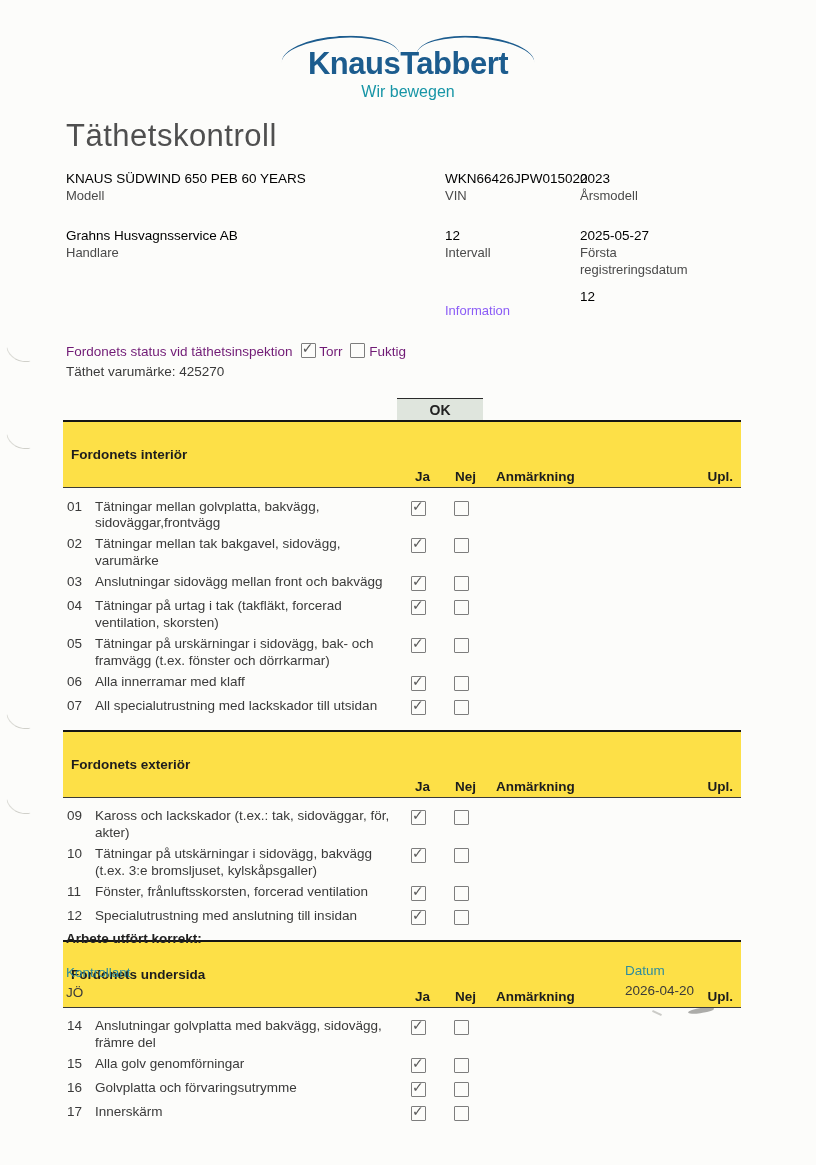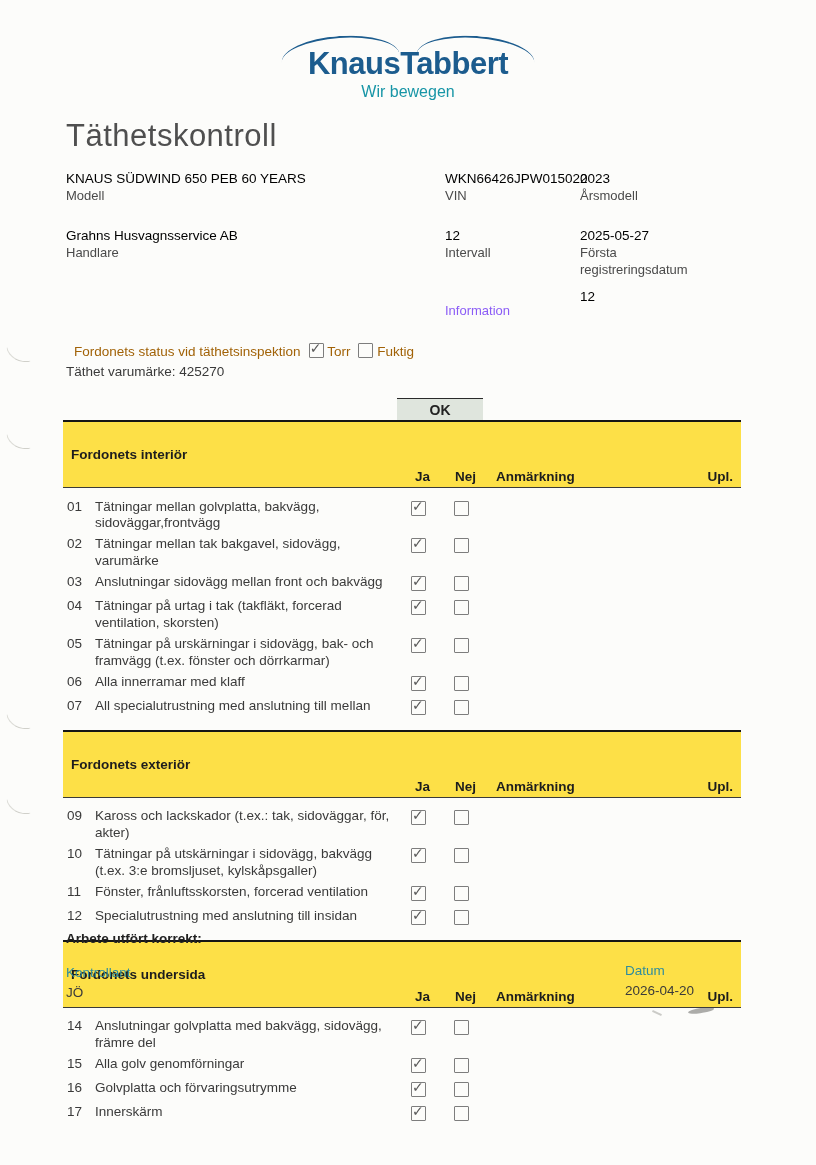--- a/index.html
+++ b/index.html
@@ -24,21 +24,21 @@
   .doc-title{position:absolute;left:66px;top:118px;font-size:31px;color:#4f4f4f;letter-spacing:0.5px;}
   .field .value{font-size:13.5px;color:#000000;line-height:1.35;}
   .field .label{font-size:13px;color:#4a4a4a;line-height:1.3;}
   .field .label.teal{color:#8b5cf6;}
   .col-left{position:absolute;left:66px;top:170px;width:360px;}
   .col-mid{position:absolute;left:445px;top:170px;width:140px;}
   .col-right{position:absolute;left:580px;top:170px;width:150px;}
   .field{margin-bottom:19px;}
   .col-mid .spacer-info{margin-top:41px;}
   
-  .status-line{position:absolute;left:74px;top:343px;font-size:13.5px;color:#a16207;}
+  .status-line{position:absolute;left:66px;top:343px;font-size:13.5px;color:#701a75;}
   .status-line .opt{margin-left:8px;}
   .seal-line{position:absolute;left:66px;top:364px;font-size:13.5px;color:#3a3a3a;}
   .cb{display:inline-block;width:13px;height:13px;border:1.4px solid #7d7d7d;background:#fcfcfa;
       vertical-align:-2px;position:relative;border-radius:1px;}
   .cb.checked::after{content:"\2713";position:absolute;left:0px;top:-4px;font-size:14px;color:#5a5a5a;}
   
   .table-wrap{position:absolute;left:63px;top:398px;width:678px;}
   .ok-line{margin-left:334px;width:86px;border-top:1.6px solid #2a2a2a;}
   .ok-box{margin-left:334px;width:86px;background:#dfe5dd;text-align:center;
           font-weight:bold;font-size:14px;color:#222;padding:3px 0 2px;}
@@ -199,21 +199,21 @@
     <div class="num">06</div>
     <div class="desc">Alla innerramar med klaff</div>
     <div class="cbcell"><span class="cb checked"></span></div>
     <div class="cbcell"><span class="cb"></span></div>
     <div></div>
     <div></div>
   </div>
 
   <div class="trow">
     <div class="num">07</div>
-    <div class="desc">All specialutrustning med anslutning till mellan</div>
+    <div class="desc">All specialutrustning med lackskador till utsidan</div>
     <div class="cbcell"><span class="cb checked"></span></div>
     <div class="cbcell"><span class="cb"></span></div>
     <div></div>
     <div></div>
   </div>
 </div>
   </div>
 
   <div class="section">
     <div class="sec-header">

